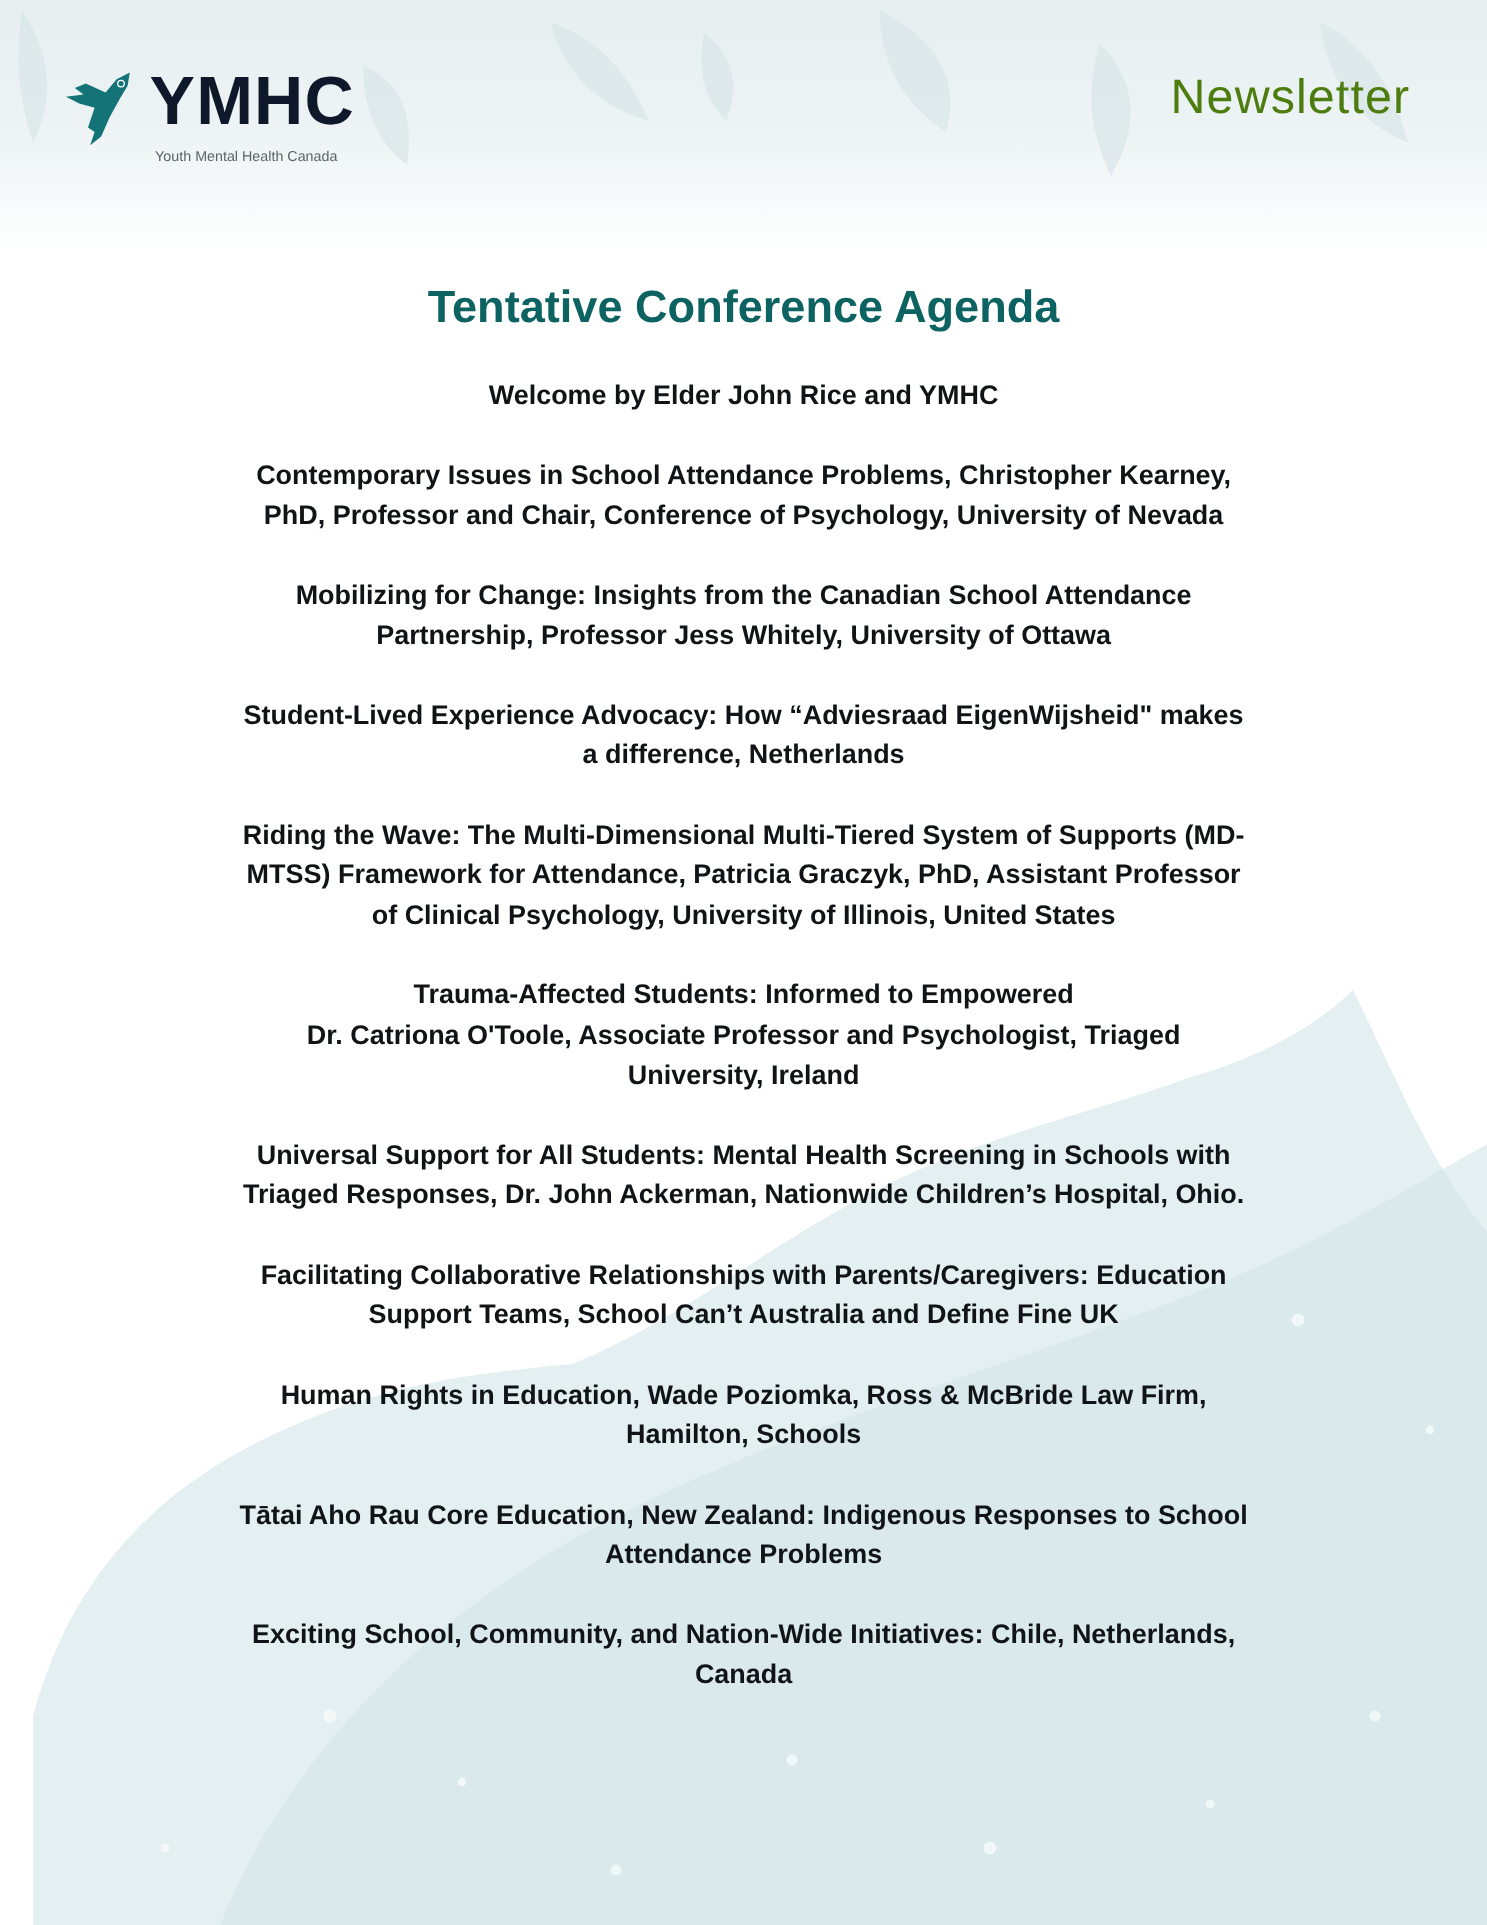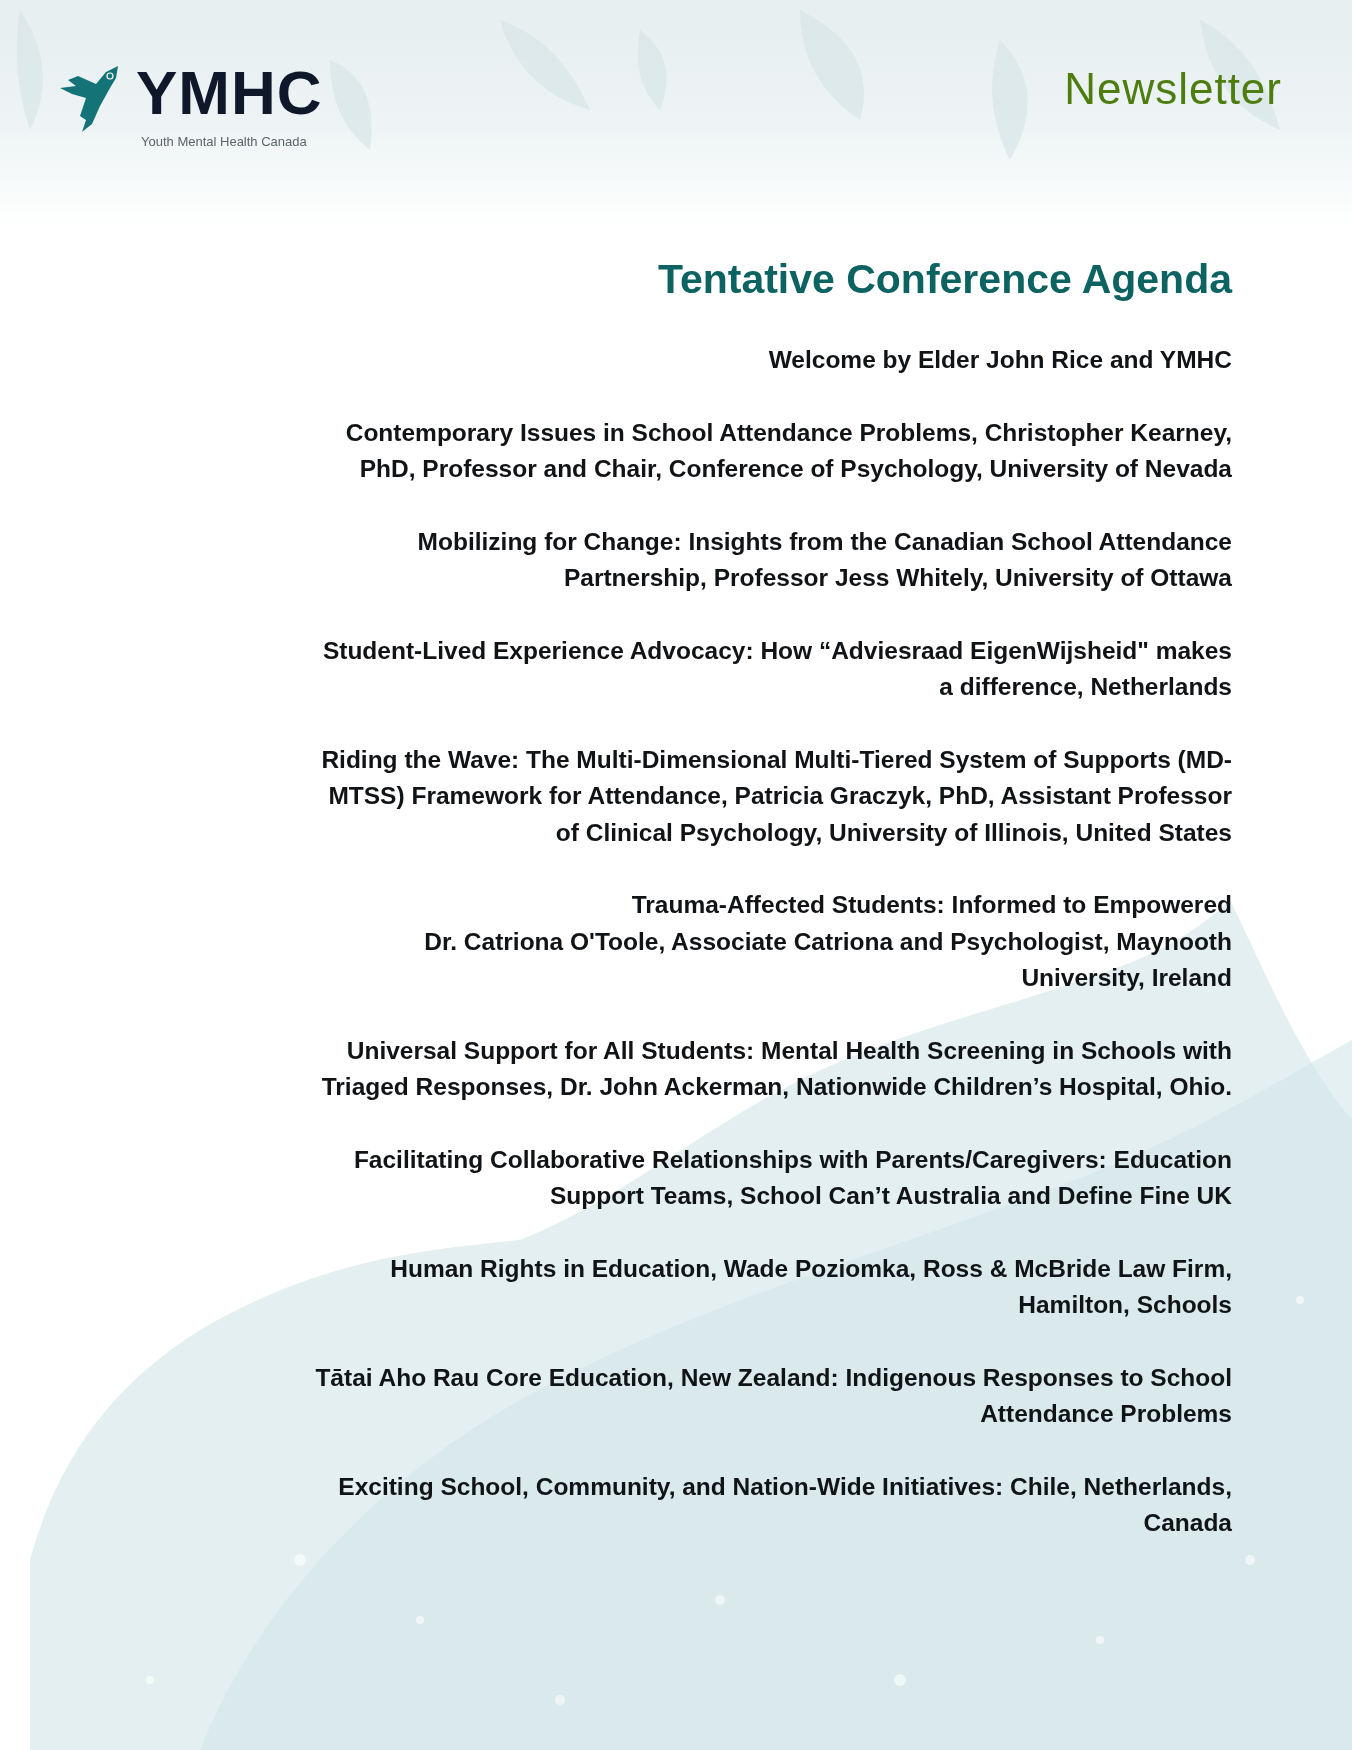--- a/index.html
+++ b/index.html
@@ -27,21 +27,21 @@
     position: absolute; left: 85px; top: 76px;
     font-size: 13px; color: #5b6569; white-space: nowrap;
   }
   .bird { position: absolute; left: 0; top: 0; width: 80px; height: 80px; }
   .newsletter {
     position: absolute; right: 70px; top: 64px;
     font-size: 44px; color: #4d7c0f; font-weight: 400; letter-spacing: 1px;
   }
   .content {
     position: absolute; left: 120px; top: 250px; width: 1112px;
-    text-align: right;
+    text-align: center;
   }
   .title {
     font-size: 41px; font-weight: 700; color: #0d6361; margin: 0 0 34px 0;
     line-height: 58px;
   }
   .item {
     font-size: 24.5px; font-weight: 700; color: #111416; line-height: 36.5px;
     margin: 0 0 36px 0;
   }
   .item div { white-space: nowrap; }
@@ -107,21 +107,21 @@
     <div>Student-Lived Experience Advocacy: How “Adviesraad EigenWijsheid" makes</div>
     <div>a difference, Netherlands</div>
   </div>
   <div class="item">
     <div>Riding the Wave: The Multi-Dimensional Multi-Tiered System of Supports (MD-</div>
     <div>MTSS) Framework for Attendance, Patricia Graczyk, PhD, Assistant Professor</div>
     <div>of Clinical Psychology, University of Illinois, United States</div>
   </div>
   <div class="item">
     <div>Trauma-Affected Students: Informed to Empowered</div>
-    <div>Dr. Catriona O'Toole, Associate Catriona and Psychologist, Maynooth</div>
+    <div>Dr. Catriona O'Toole, Associate Professor and Psychologist, Triaged</div>
     <div>University, Ireland</div>
   </div>
   <div class="item">
     <div>Universal Support for All Students: Mental Health Screening in Schools with</div>
     <div>Triaged Responses, Dr. John Ackerman, Nationwide Children’s Hospital, Ohio.</div>
   </div>
   <div class="item">
     <div>Facilitating Collaborative Relationships with Parents/Caregivers: Education</div>
     <div>Support Teams, School Can’t Australia and Define Fine UK</div>
   </div>

